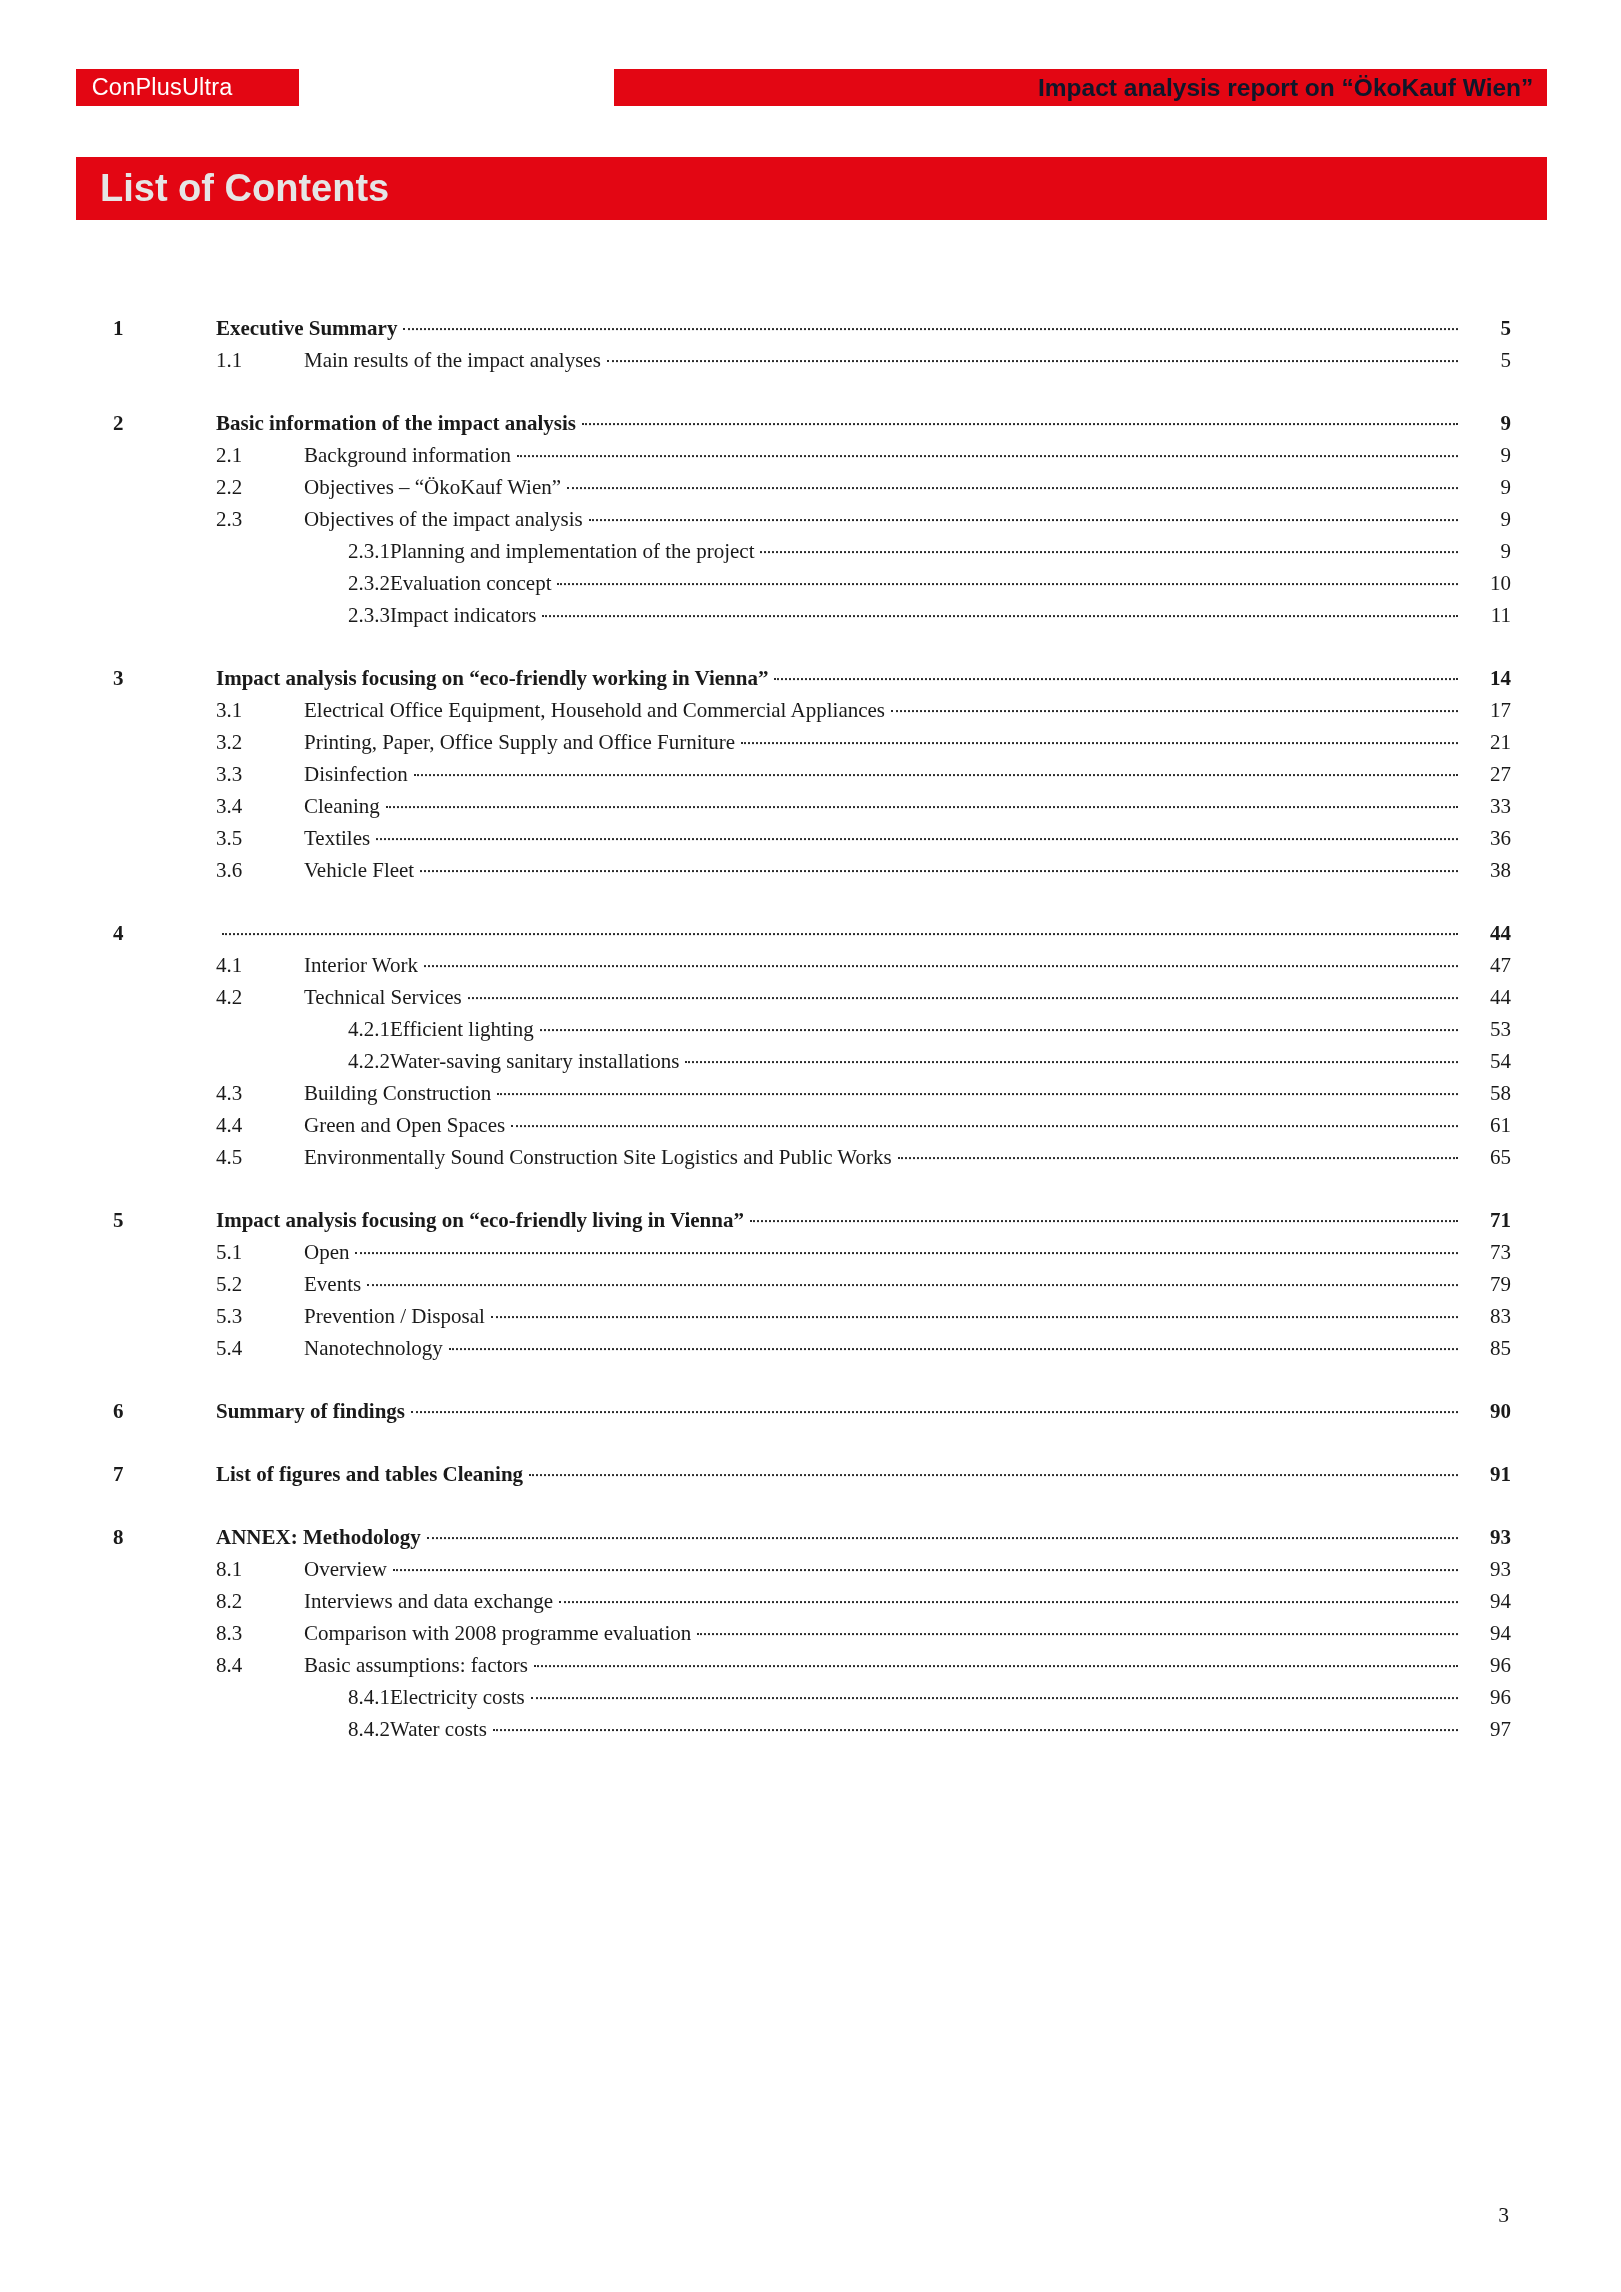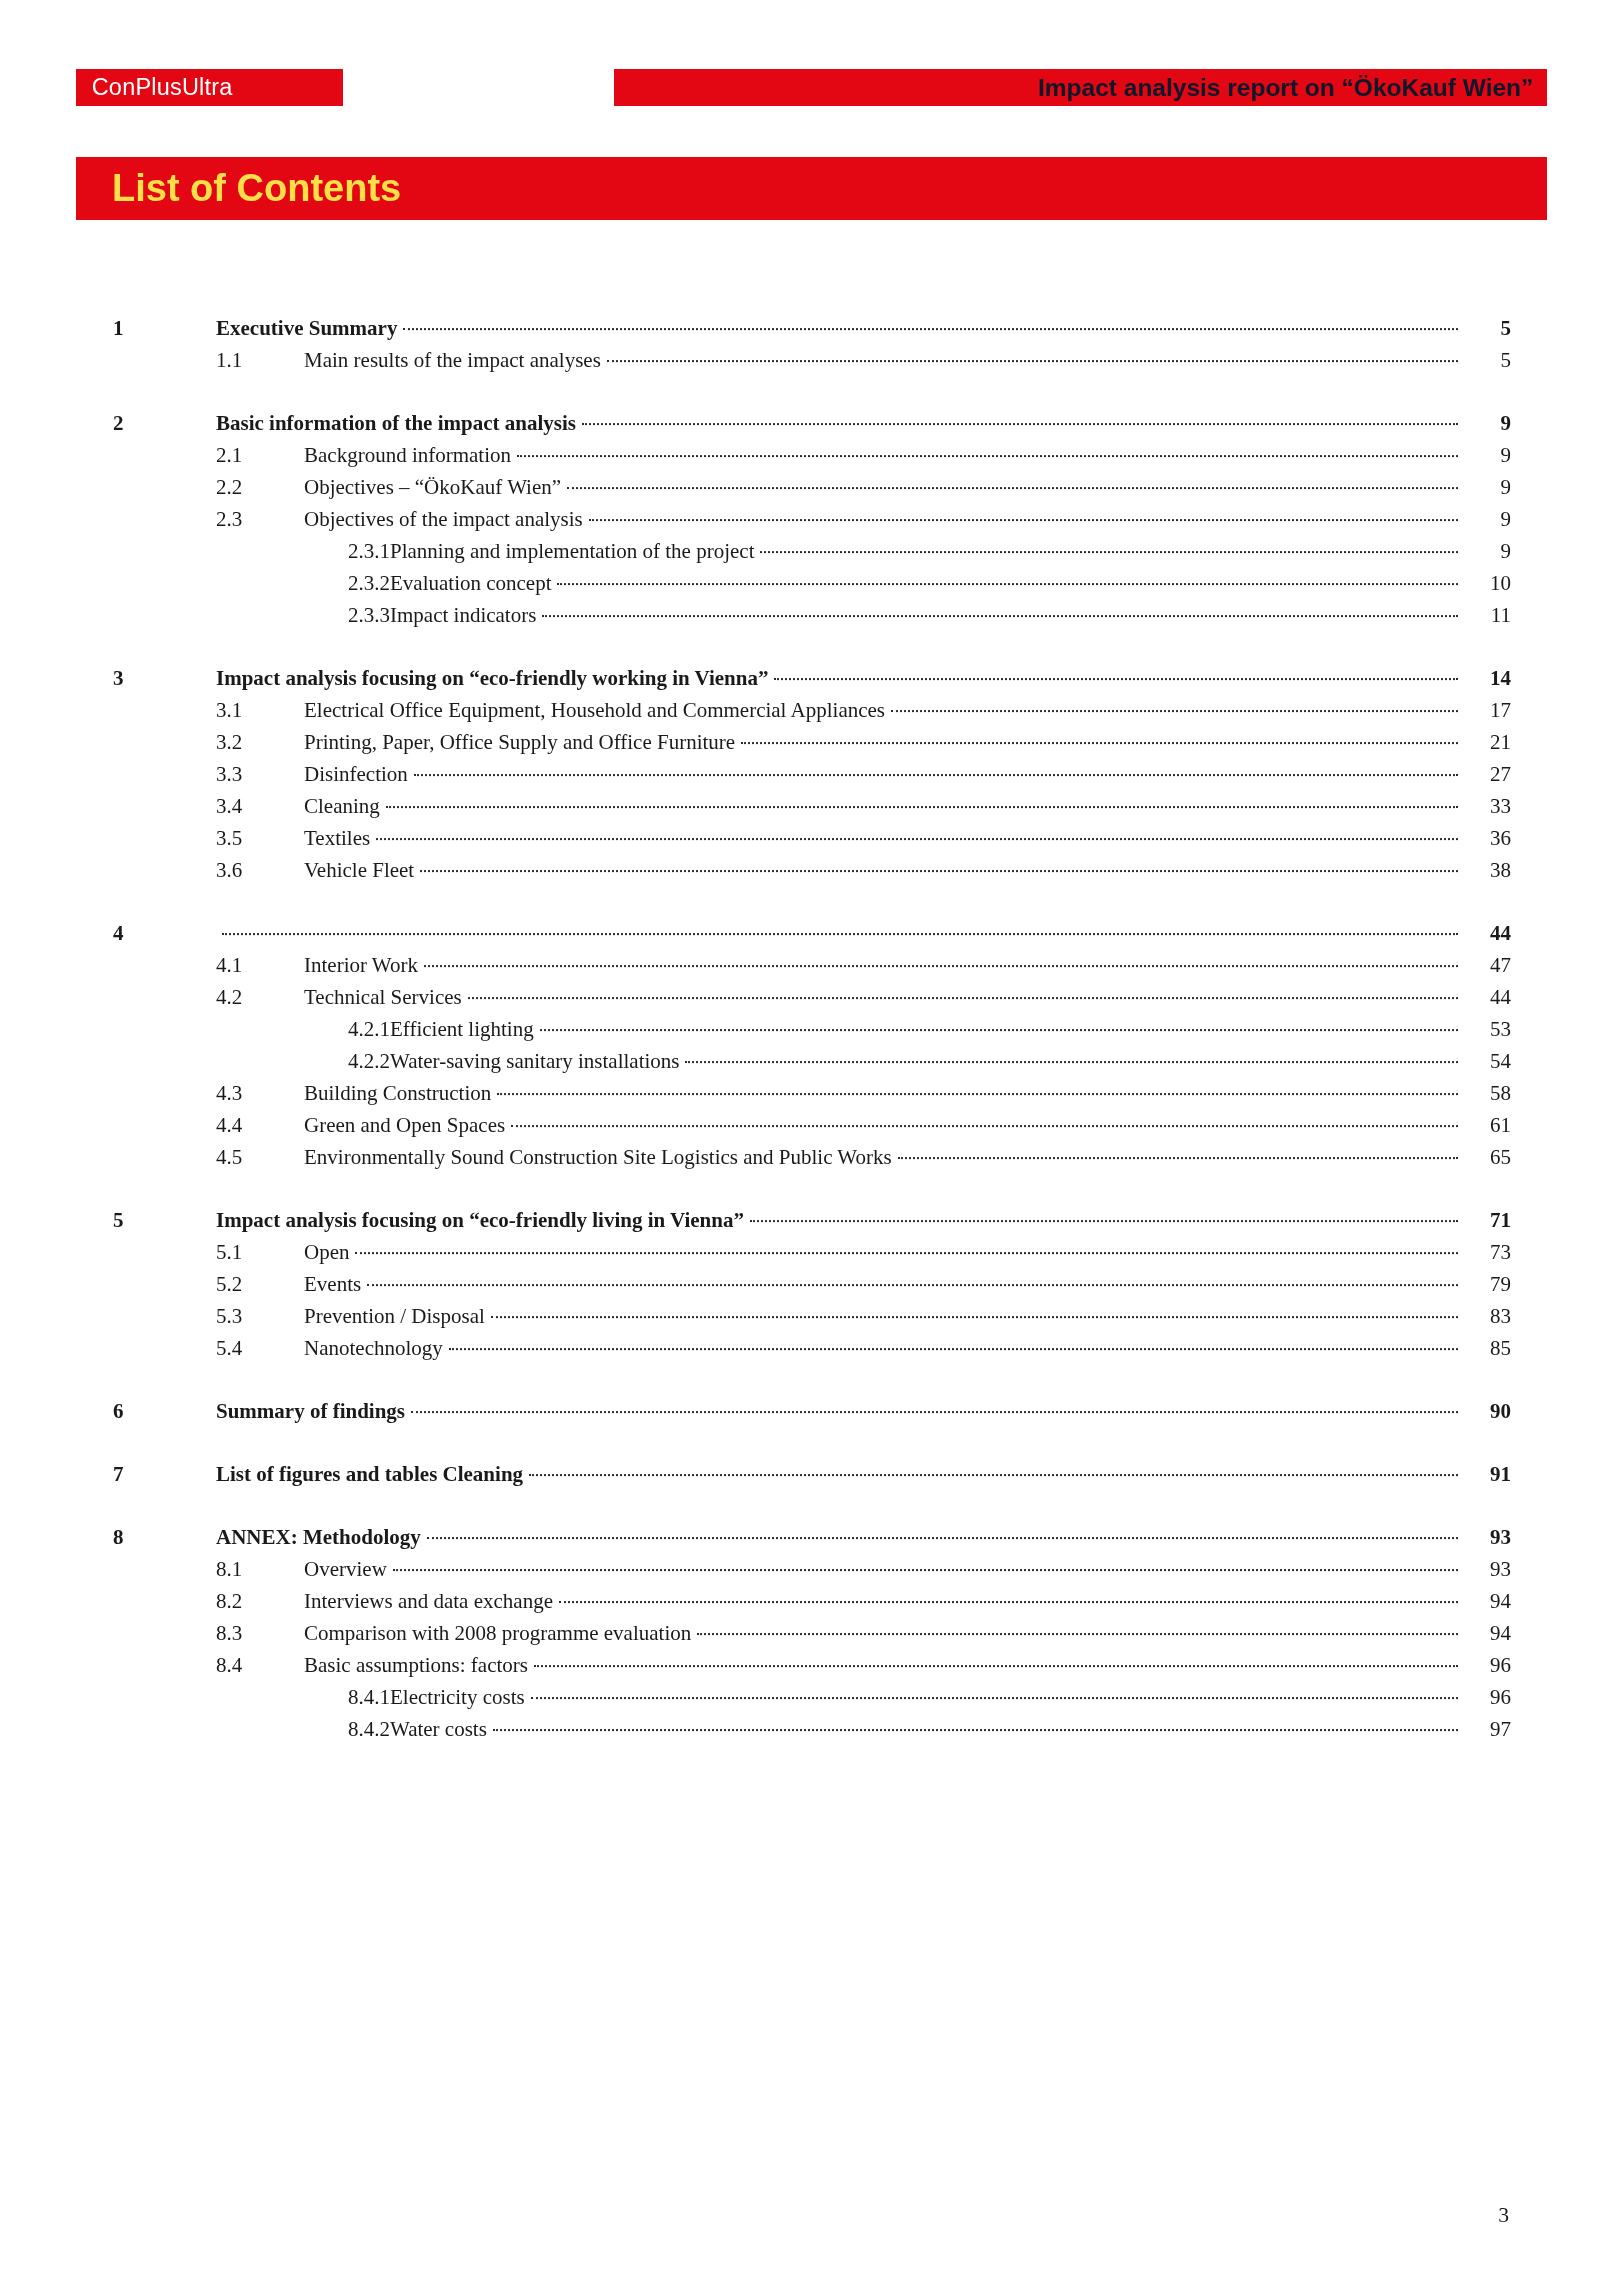--- a/index.html
+++ b/index.html
@@ -20,21 +20,21 @@
     left: 76px;
     right: 74px;
     height: 37px;
     display: flex;
     justify-content: space-between;
     font-family: "Liberation Sans", sans-serif;
   }
   .brand-box {
     background: var(--accent);
     color: #ffffff;
-    width: 267px;
+    width: 223px;
     height: 37px;
     display: flex;
     align-items: center;
     padding-left: 15.7px;
     font-size: 23.5px;
     font-weight: 400;
     letter-spacing: 0.2px;
   }
   .report-box {
     background: var(--accent);
@@ -49,24 +49,24 @@
     font-weight: 700;
   }
   
   .title-banner {
     position: absolute;
     top: 157px;
     left: 76px;
     right: 74px;
     height: 63px;
     background: var(--accent);
-    color: #fde047;
+    color: #e5e5e5;
     display: flex;
     align-items: center;
-    padding-left: 36px;
+    padding-left: 24px;
     font-family: "Liberation Sans", sans-serif;
     font-size: 38px;
     font-weight: 700;
   }
   
   .toc {
     position: absolute;
     top: 312px;
     left: 113px;
     right: 110px;

